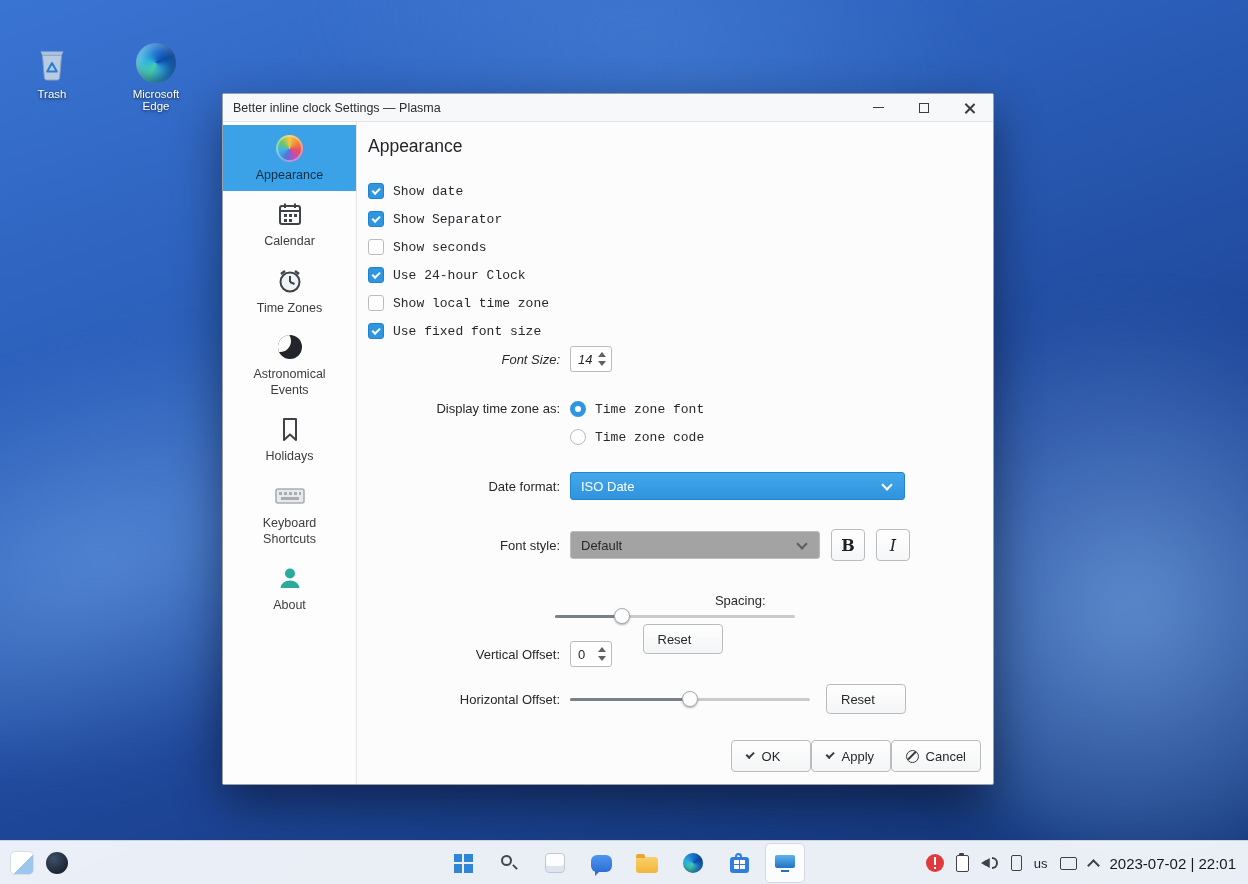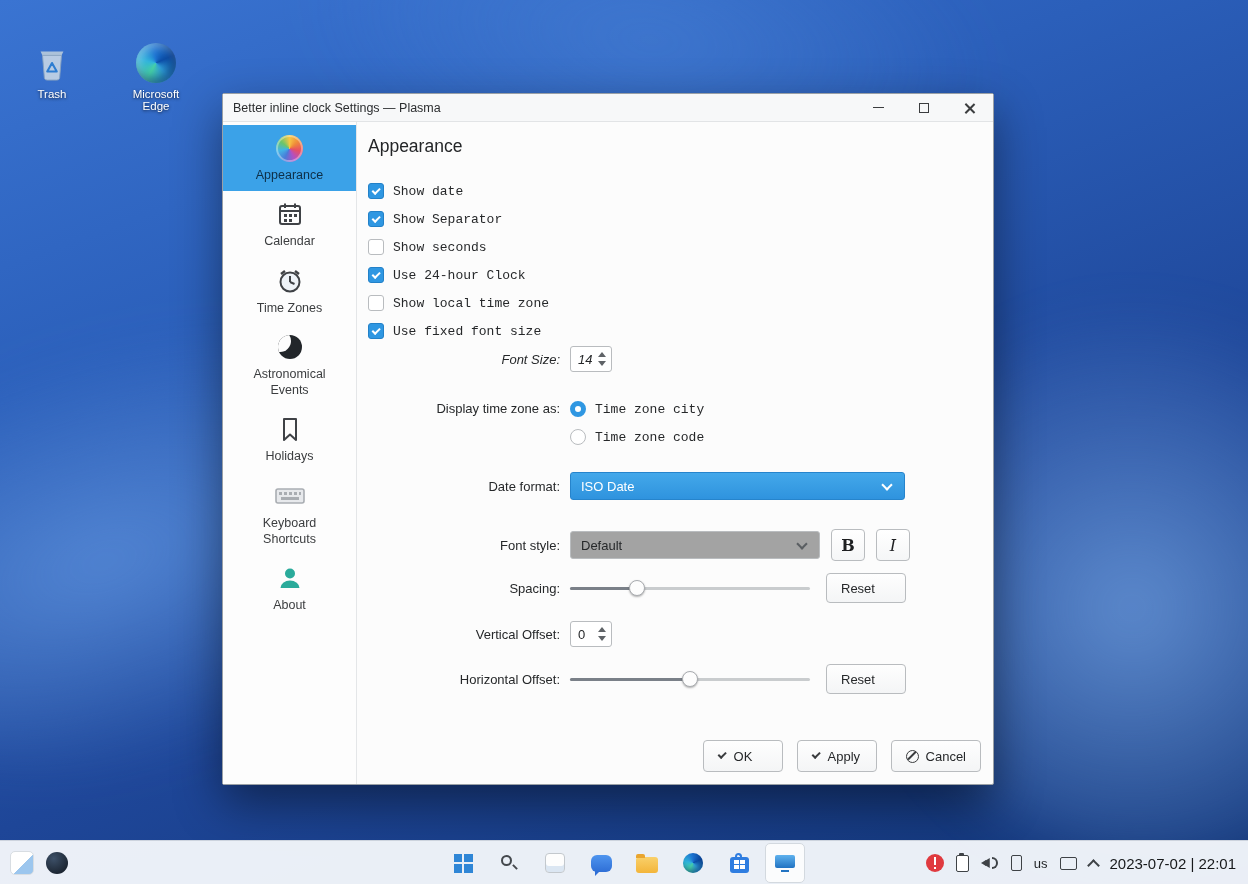--- a/index.html
+++ b/index.html
@@ -101,21 +101,21 @@
   .slider .knob  { position:absolute; top:0; width:16px; height:16px; border-radius:50%; background:#fdfdfd;
                    border:1px solid #a9acb0; box-shadow:0 1px 2px rgba(0,0,0,.3); margin-left:-8px; }
   .pos28 { width:28%; } .k28 { left:28%; }
   .pos50 { width:50%; } .k50 { left:50%; }
 
   .btn { height:30px; border:1px solid var(--border); border-radius:4px;
          background:linear-gradient(#fefefe,#f4f5f6); font-size:13px; color:var(--txt);
          display:flex; align-items:center; justify-content:flex-start; padding:0 14px; }
   .reset-btn { width:80px; margin-left:16px; flex:none; }
 
-  .dialog-buttons { position:absolute; right:12px; bottom:12px; display:flex; gap:14px; }
+  .dialog-buttons { position:absolute; right:12px; bottom:12px; display:flex; }
   .dialog-buttons .btn { height:32px; min-width:80px; }
   .ok-tick { width:8px; height:4.5px; border-left:2px solid #3a3c3e; border-bottom:2px solid #3a3c3e;
              transform:rotate(-45deg); margin:-3px 8px 0 0; }
   .cancel-ic { position:relative; width:13px; height:13px; border:1.6px solid #3a3c3e; border-radius:50%;
                margin-right:7px; }
   .cancel-ic span { position:absolute; left:4.2px; top:-0.5px; width:1.6px; height:11px; background:#3a3c3e;
                     transform:rotate(45deg); }
 
   
   .taskbar { position:absolute; left:0; bottom:0; width:100%; height:44px; background:rgba(242,245,250,.97);
@@ -351,21 +351,21 @@
                 <span class="arr-dn"></span>
               </span>
             </div>
           </div>
 
           <div class="row top" style="margin-top:22px;">
             <div class="flabel">Display time zone as:</div>
             <div>
               <div class="crow">
                 <span class="radio on"></span>
-                <span class="radio-label">Time zone city</span>
+                <span class="radio-label">Time zone font</span>
               </div>
               <div class="crow">
                 <span class="radio off"></span>
                 <span class="radio-label">Time zone code</span>
               </div>
             </div>
           </div>
 
           <div class="row" style="margin-top:21px; height:28px;">
             <div class="flabel">Date format:</div>
@@ -382,21 +382,21 @@
               <span class="chev"></span>
             </div>
             <div class="iconbtn">
                 <b>B</b>
               </div>
             <div class="iconbtn it">
                 <span>I</span>
               </div>
           </div>
 
-          <div class="row" style="margin-top:12px; height:30px;">
+          <div class="row" style="margin-top:32px; height:30px;flex-direction:column;">
             <div class="flabel">Spacing:</div>
             <div class="slider">
               <span class="track"></span>
               <span class="fill pos28"></span>
               <span class="knob k28"></span>
             </div>
             <div class="btn reset-btn">
               <span>Reset</span>
             </div>
           </div>

